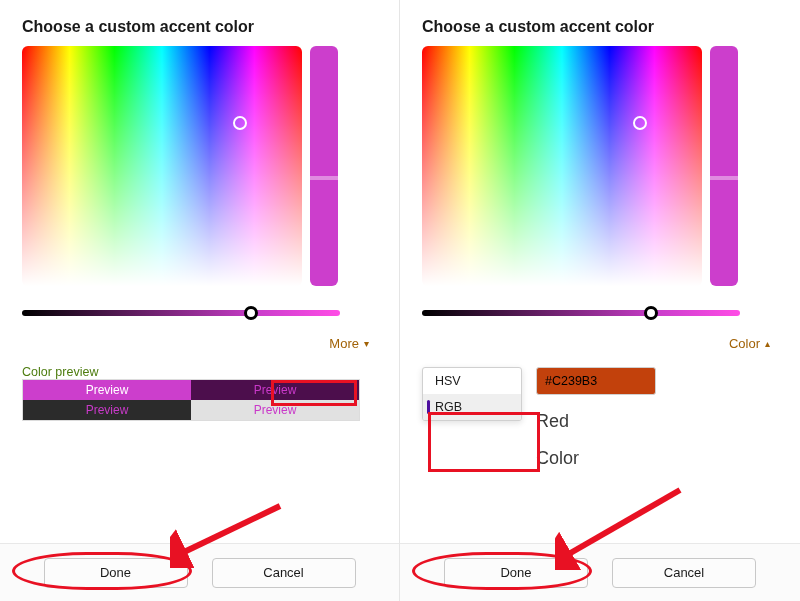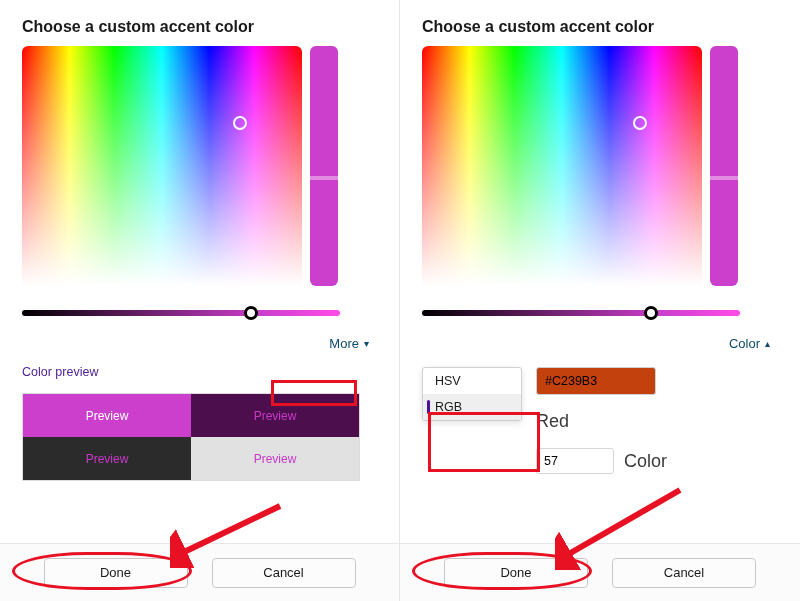--- a/index.html
+++ b/index.html
@@ -106,40 +106,40 @@
     display: flex;
     justify-content: flex-end;
     margin-top: 10px;
   }
   .toggle-btn {
     display: inline-flex;
     align-items: center;
     gap: 5px;
     padding: 4px 8px;
     font-size: 13px;
-    color: #0c4a6e;
+    color: #a16207;
     cursor: pointer;
     background: transparent;
     border: none;
   }
   .chev { font-size: 10px; }
   .section-label {
     font-size: 12.5px;
-    color: #4c1d95;
+    color: #4d7c0f;
     margin-top: 10px;
-    margin-bottom: 14px;
+    margin-bottom: 0;
   }
   .preview-grid {
     display: grid;
     grid-template-columns: 1fr 1fr;
     width: 338px;
     border: 1px solid #dcdcdc;
   }
   .preview-cell {
-    height: 43px;
+    height: 20px;
     display: flex;
     align-items: center;
     justify-content: center;
     font-size: 12px;
   }
   .pc1 { background: #cc3ecc; color: #fff; }
   .pc2 { background: #4c0e4c; color: #c939c9; }
   .pc3 { background: #2b2b2b; color: #c939c9; }
   .pc4 { background: #e1e1e1; color: #c939c9; }
 
@@ -331,21 +331,20 @@
         </div>
       </div>
       <div style="display:flex; flex-direction:column; gap:8px;">
         <div style="display:flex; align-items:center; gap:10px;">
           <input class="hexfield" value="#C239B3" style="">
         </div>
         <div class="channel-row">
           <span class="channel-label">Red</span>
         </div>
         <div class="channel-row">
-          <input class="num-input" value="57" style="">
           <span class="channel-label">Color</span>
         </div>
       </div>
     </div>
 
     <div class="footer">
       <button class="btn">Done</button>
       <button class="btn">Cancel</button>
     </div>
 

